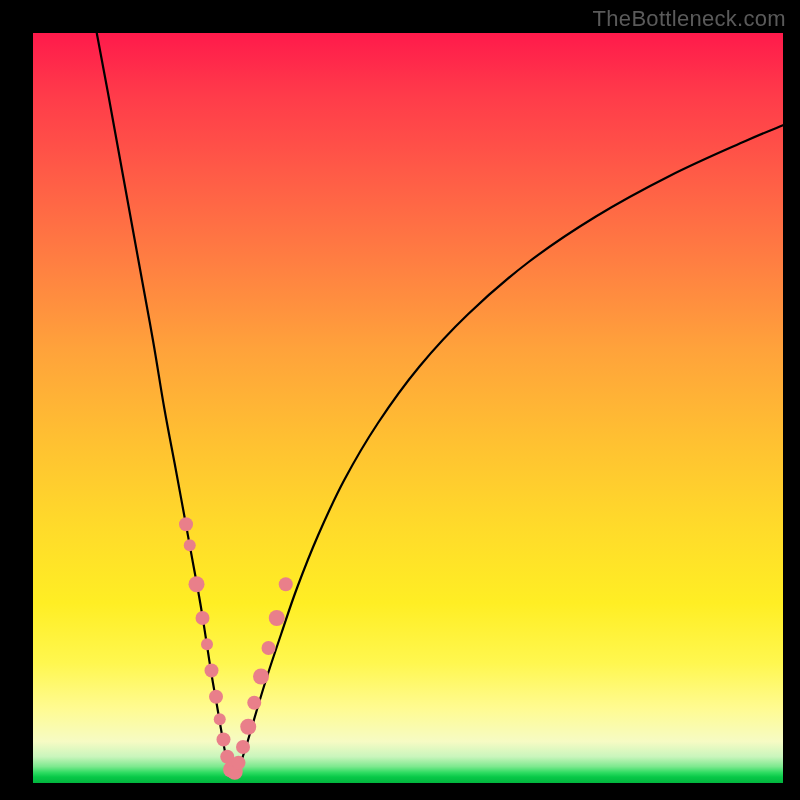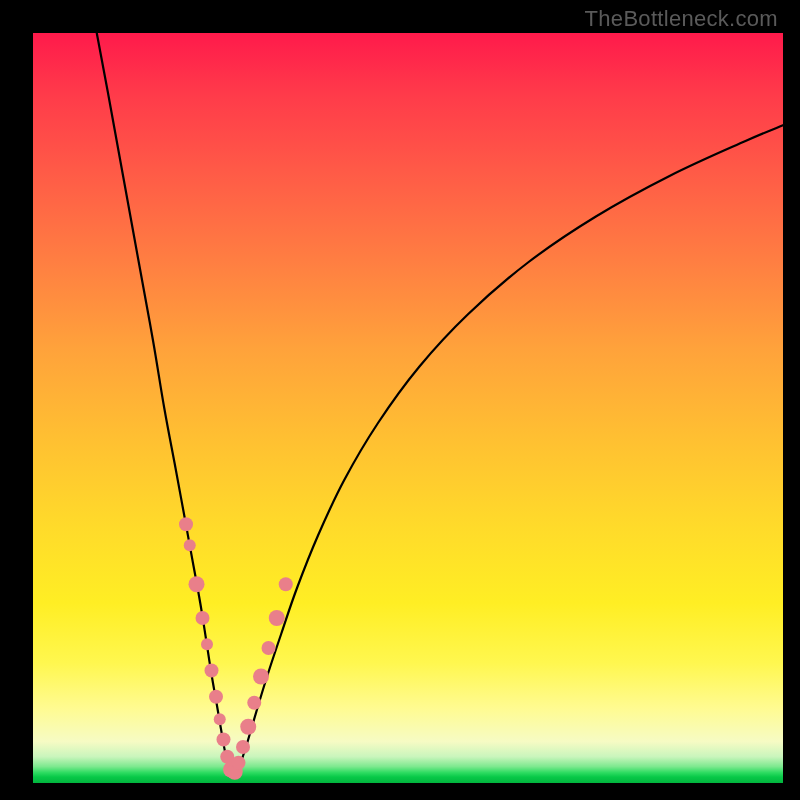--- a/index.html
+++ b/index.html
@@ -41,21 +41,21 @@
       #c9f5bc 96.5%,
       #7de98f 97.8%,
       #2fdc62 98.6%,
       #08c948 99.2%,
       #02b53e 100%
     );
   }
   .watermark {
     position: absolute;
     top: 6px;
-    right: 22px;
+    right: 14px;
     color: #5a5a5a;
     font-size: 22px;
     font-weight: 500;
     letter-spacing: 0.3px;
     user-select: none;
   }
   svg.curves {
     position: absolute;
     top: 0;
     left: 0;

